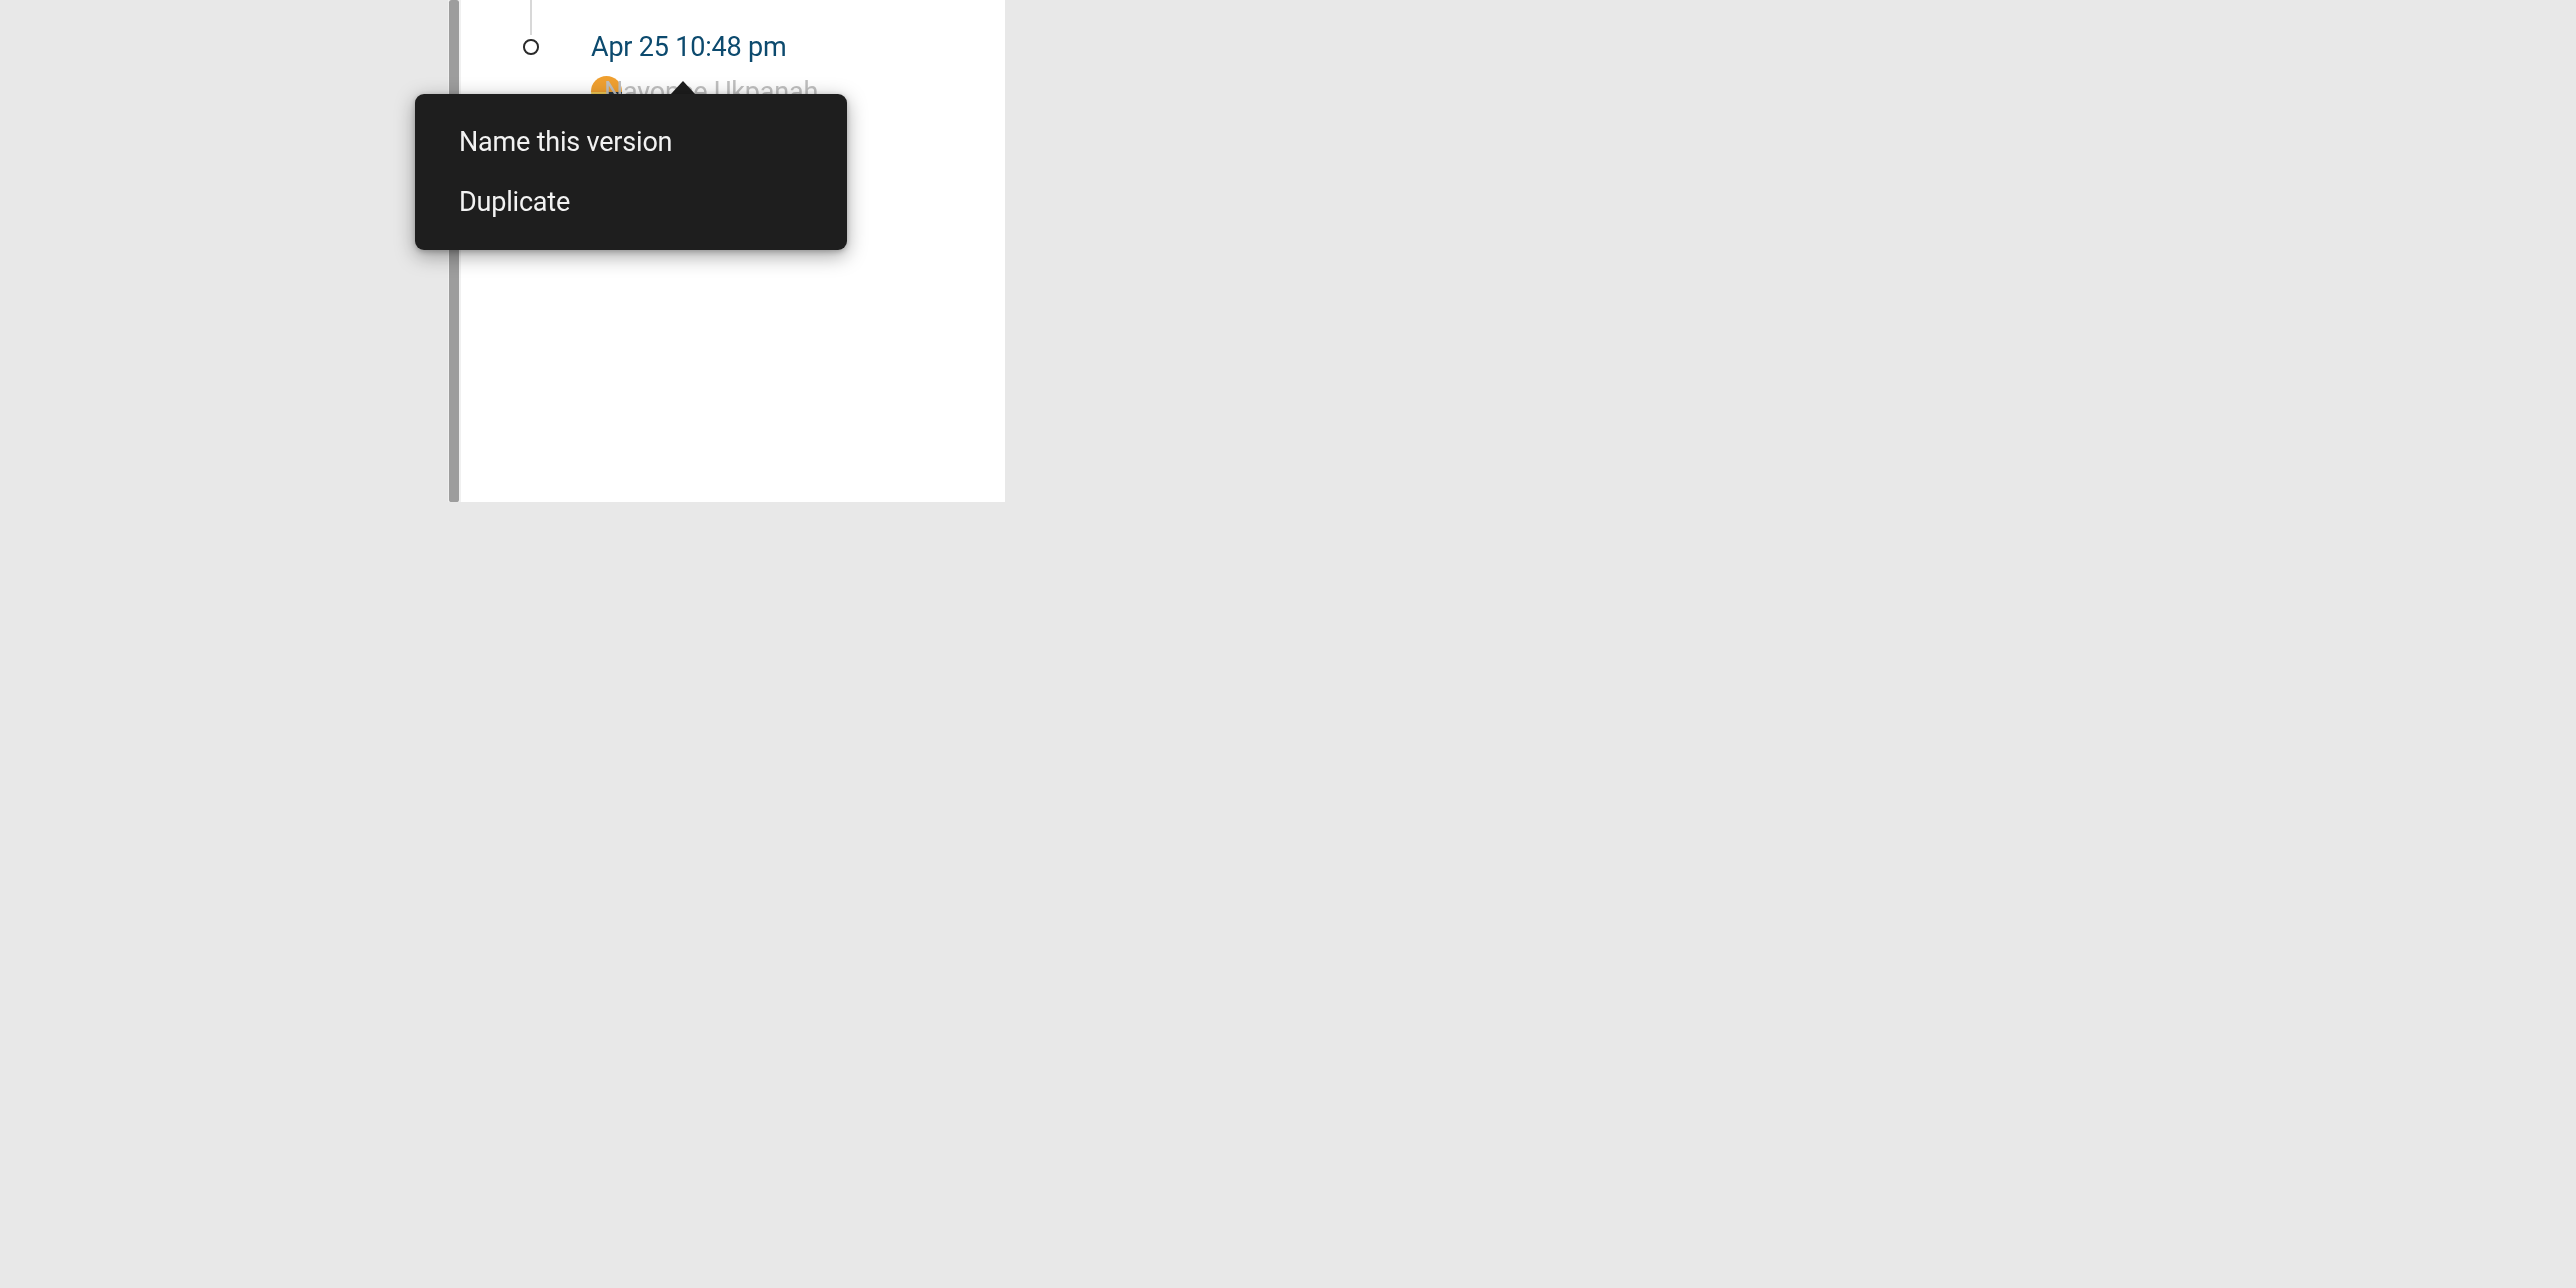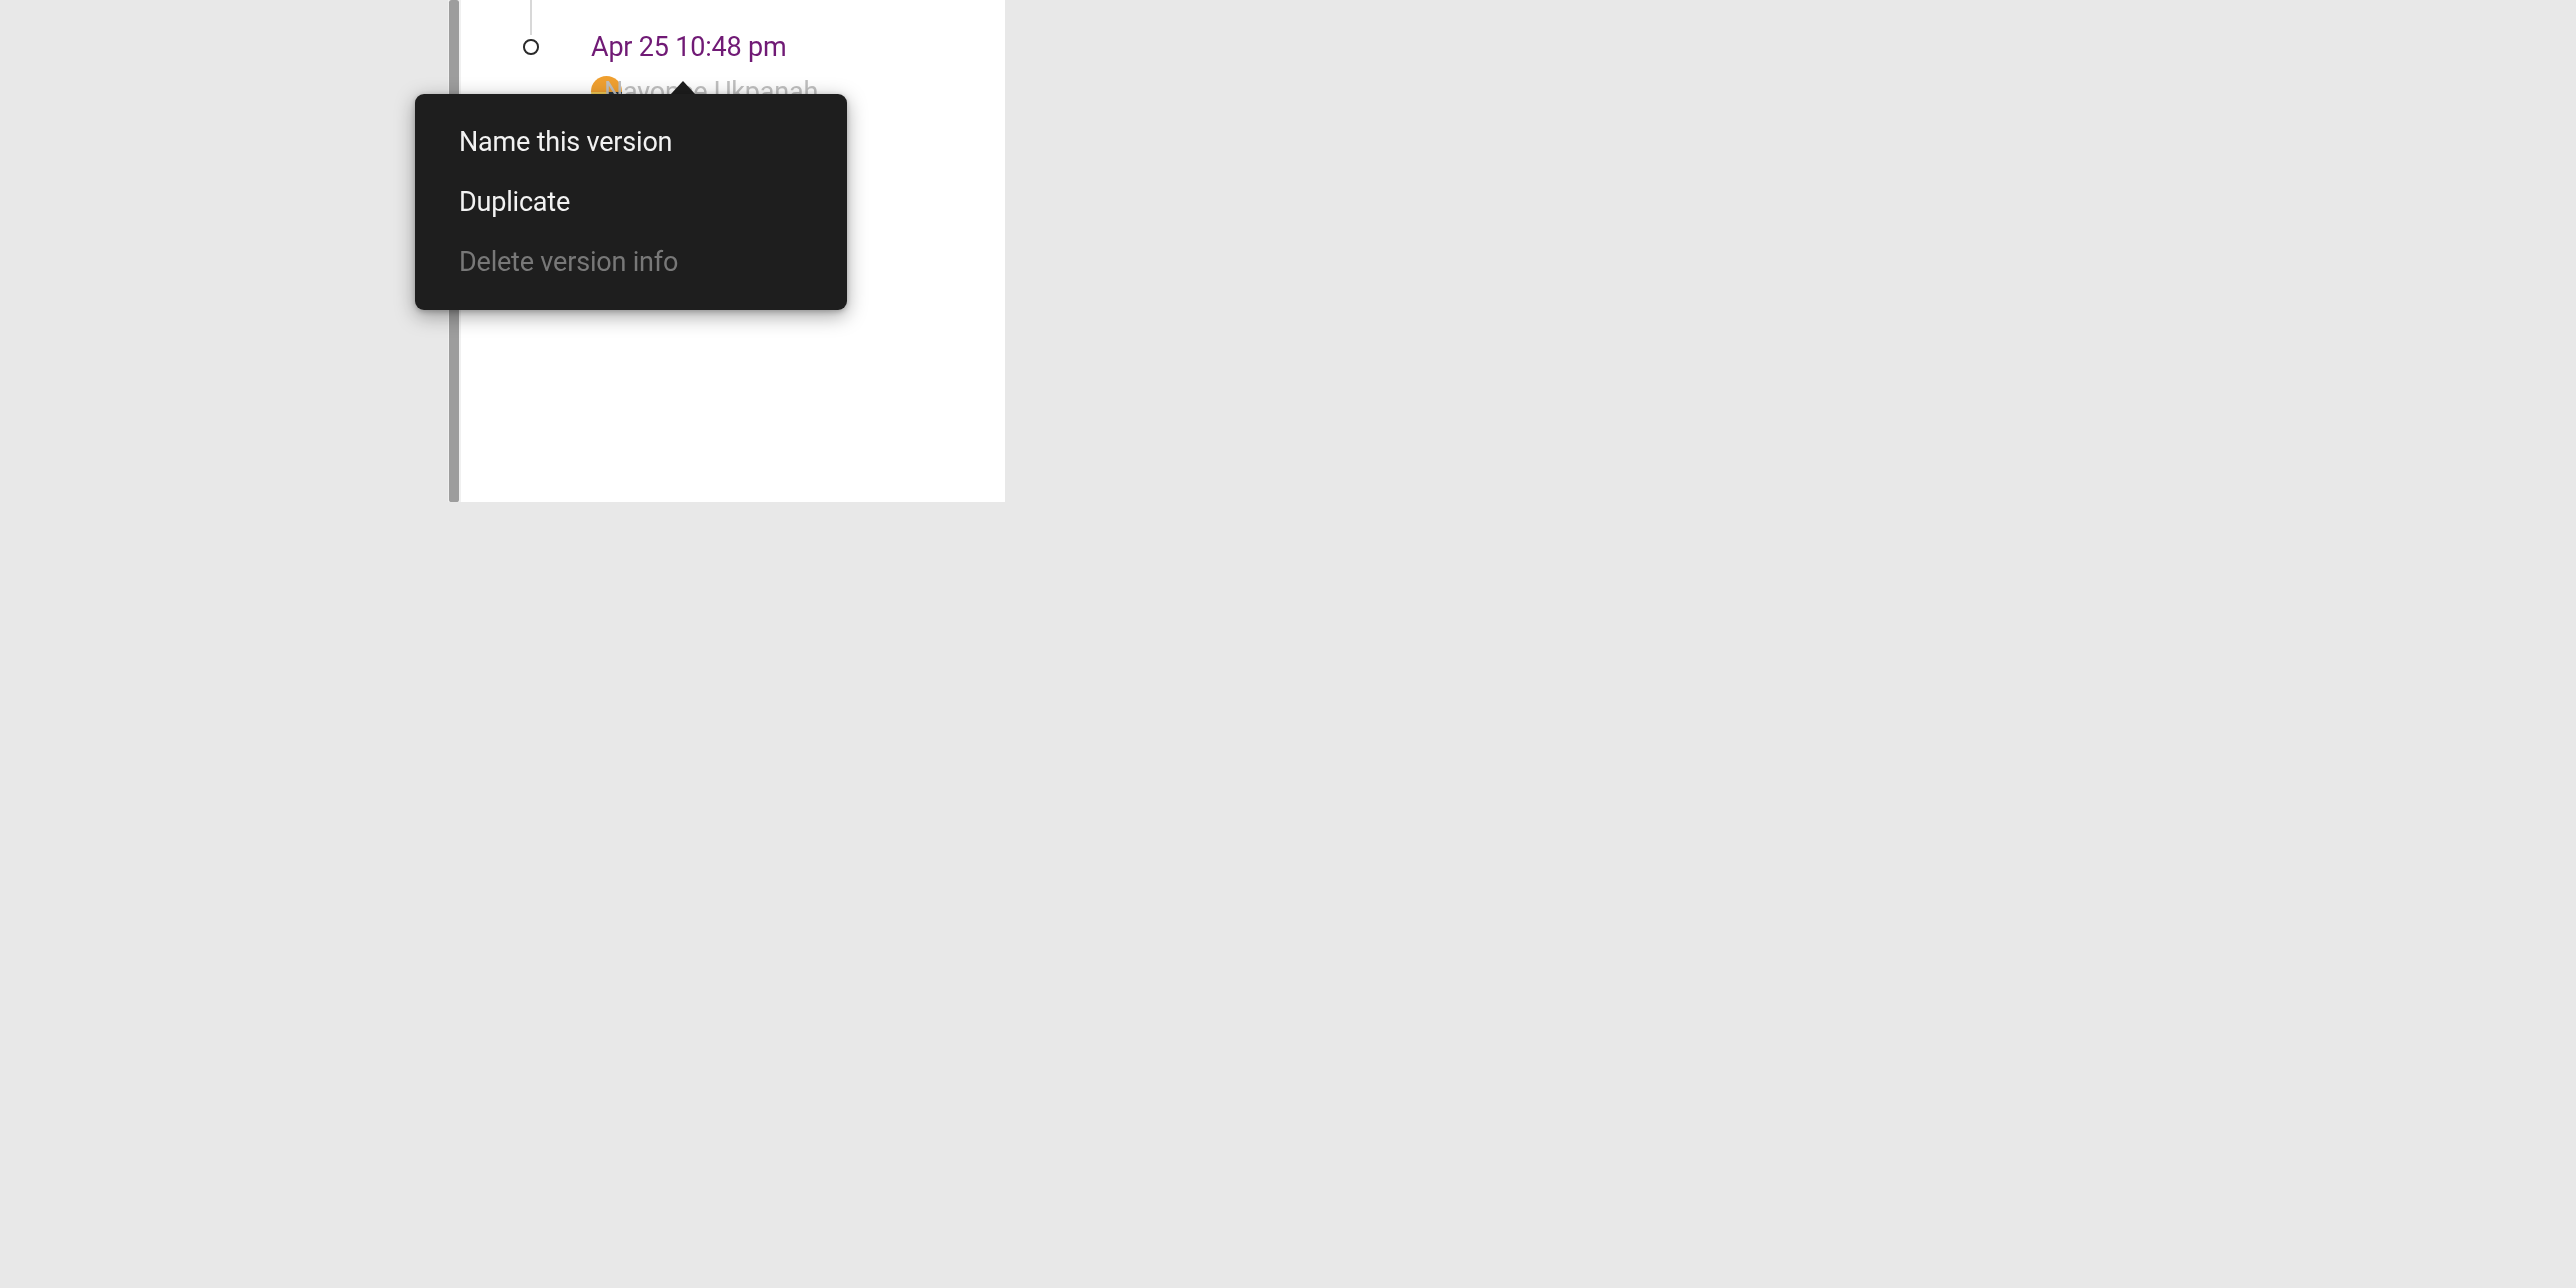--- a/index.html
+++ b/index.html
@@ -65,21 +65,21 @@
       border: 2.6px solid #2a2a2a;
       border-radius: 50%;
       background: #ffffff;
     }
     .version-timestamp {
       position: absolute;
       left: 591px;
       top: 31px;
       font-size: 27px;
       font-weight: 400;
-      color: #701a75;
+      color: #0c4a6e;
       letter-spacing: -0.2px;
     }
     .avatar {
       position: absolute;
       left: 591px;
       top: 76px;
       width: 31px;
       height: 31px;
       border-radius: 50%;
       overflow: hidden;
@@ -171,15 +171,14 @@
   <div class="avatar-bottom-right"></div>
 </div>
 
 <div class="author-name">Nayonse Ukpanah</div>
 
 <div class="context-menu-caret"></div>
 
 <div class="context-menu">
   <div class="menu-item">Name this version</div>
   <div class="menu-item">Duplicate</div>
-  <div class="menu-item disabled">Delete version info</div>
 </div>
 
 
 </body></html>

